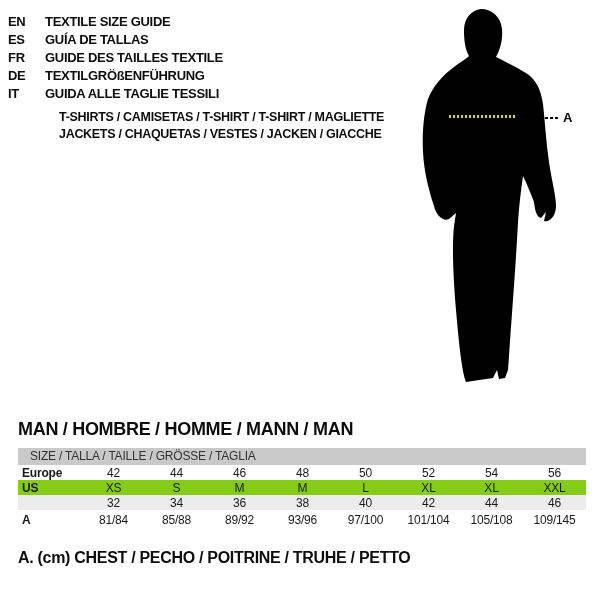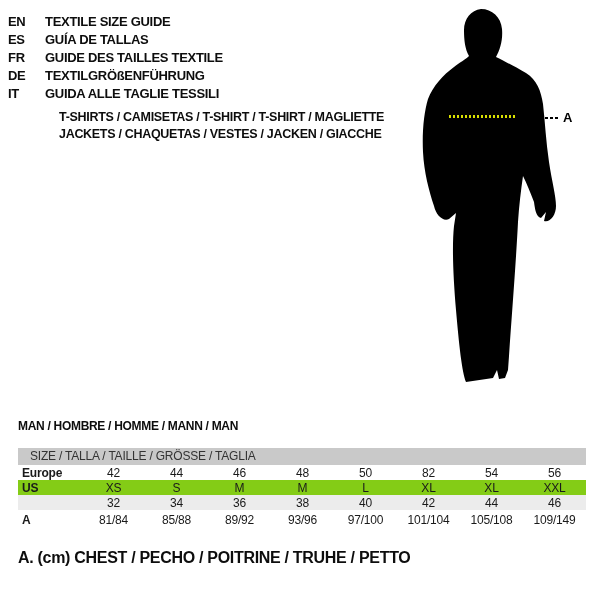--- a/index.html
+++ b/index.html
@@ -27,21 +27,21 @@
     position:absolute; left:449px; top:115px; width:68px; height:3px;
     background:repeating-linear-gradient(90deg, var(--dot,#d8e000) 0 2px, transparent 2px 4px);
   }
   .measure-dash {
     position:absolute; left:545px; top:117px; width:15px; height:2px;
     background:repeating-linear-gradient(90deg, #000 0 3px, transparent 3px 5px);
   }
   .measure-label { position:absolute; left:563px; top:110px; font-weight:bold; font-size:13px; color:#000; }
 
   
-  .man-line { position:absolute; left:18px; top:419px; font-weight:bold; font-size:12px; letter-spacing:-0.3px; color:#0d0d0d; }
+  .man-line { position:absolute; left:18px; top:419px; font-weight:bold; font-size:18px; letter-spacing:-0.3px; color:#0d0d0d; }
 
   
   .size-table-wrap { position:absolute; left:18px; top:448px; width:568px; }
   .table-header {
     height:17px; line-height:17px; background:#c9c9c9;
     font-size:12px; letter-spacing:-0.2px; color:#333; padding-left:12px;
   }
   table.size-table { width:100%; border-collapse:collapse; table-layout:fixed; }
   table.size-table td {
     font-size:12px; letter-spacing:-0.2px; text-align:center;
@@ -145,21 +145,21 @@
         <col>
     </colgroup>
     <tbody>
       <tr class="row-europe">
         <td class="row-label">Europe</td>
         <td>42</td>
         <td>44</td>
         <td>46</td>
         <td>48</td>
         <td>50</td>
-        <td>82</td>
+        <td>52</td>
         <td>54</td>
         <td>56</td>
       </tr>
       <tr class="row-us shaded" style="background-color: #84cc16;">
         <td class="row-label">US</td>
         <td>XS</td>
         <td>S</td>
         <td>M</td>
         <td>M</td>
         <td>L</td>
@@ -180,19 +180,19 @@
       </tr>
       <tr class="row-a">
         <td class="row-label">A</td>
         <td>81/84</td>
         <td>85/88</td>
         <td>89/92</td>
         <td>93/96</td>
         <td>97/100</td>
         <td>101/104</td>
         <td>105/108</td>
-        <td>109/149</td>
+        <td>109/145</td>
       </tr>
     </tbody>
   </table>
 </div>
 
 <div class="footnote">A. (cm) CHEST / PECHO / POITRINE / TRUHE / PETTO</div>
 
 </body></html>

